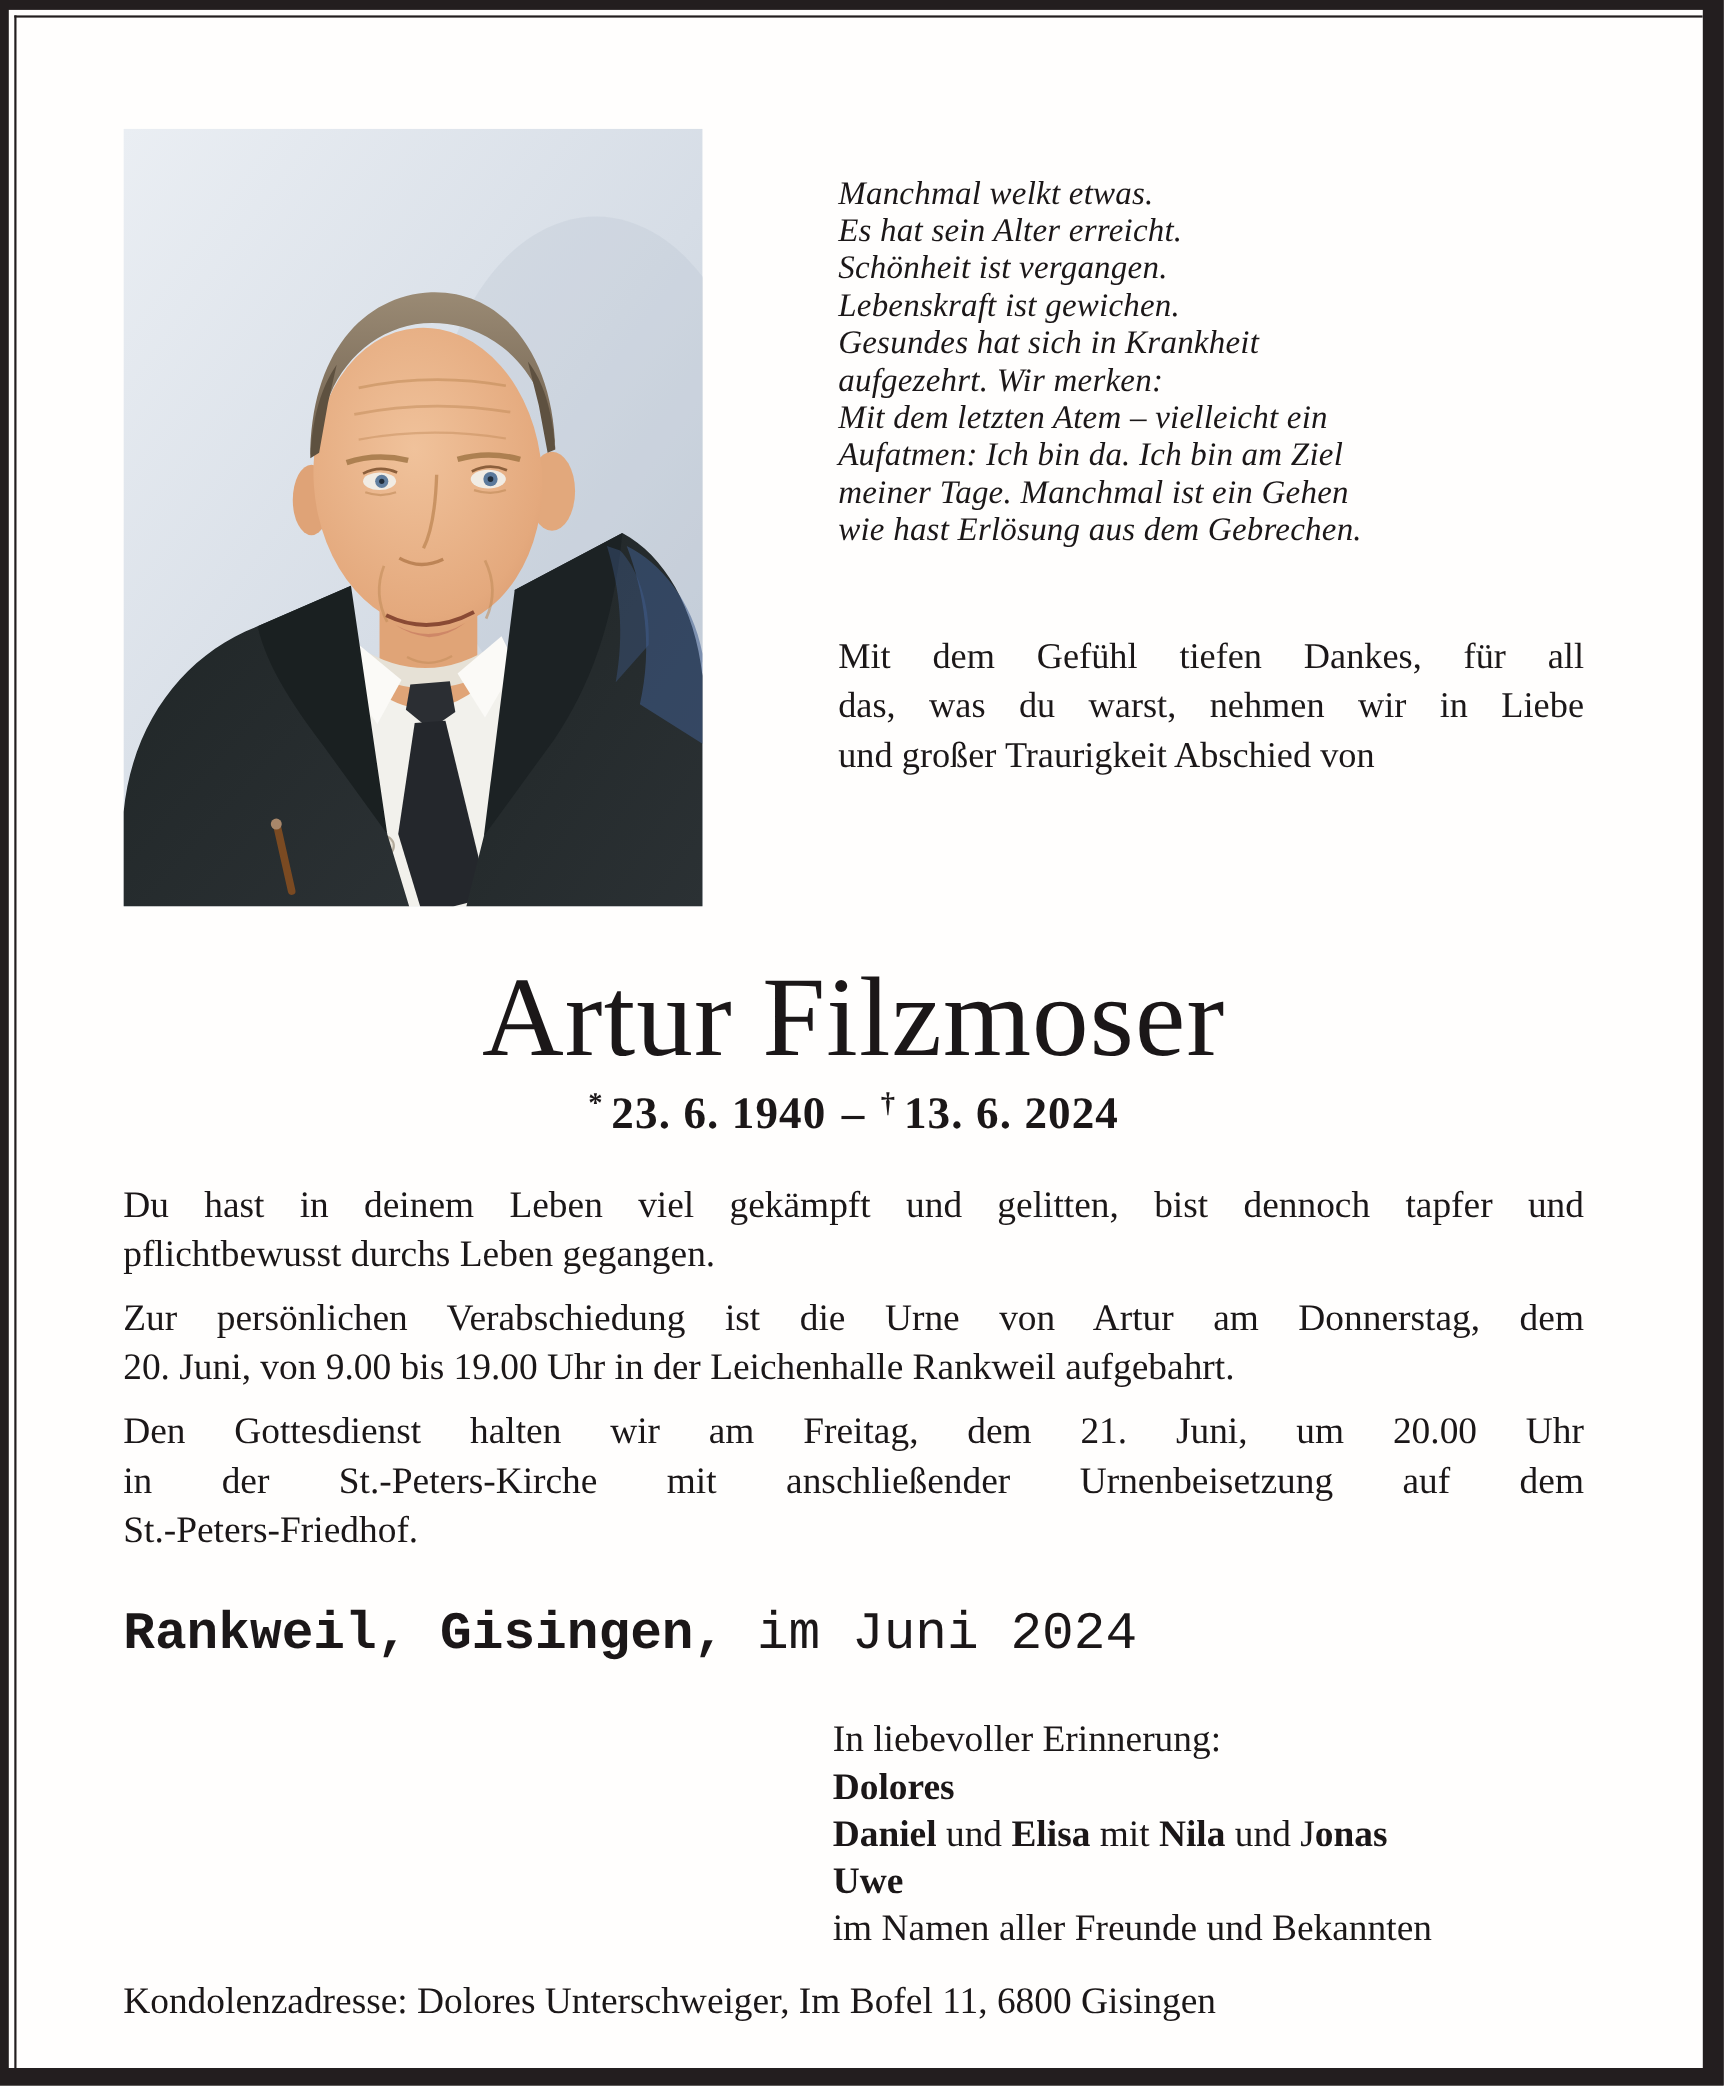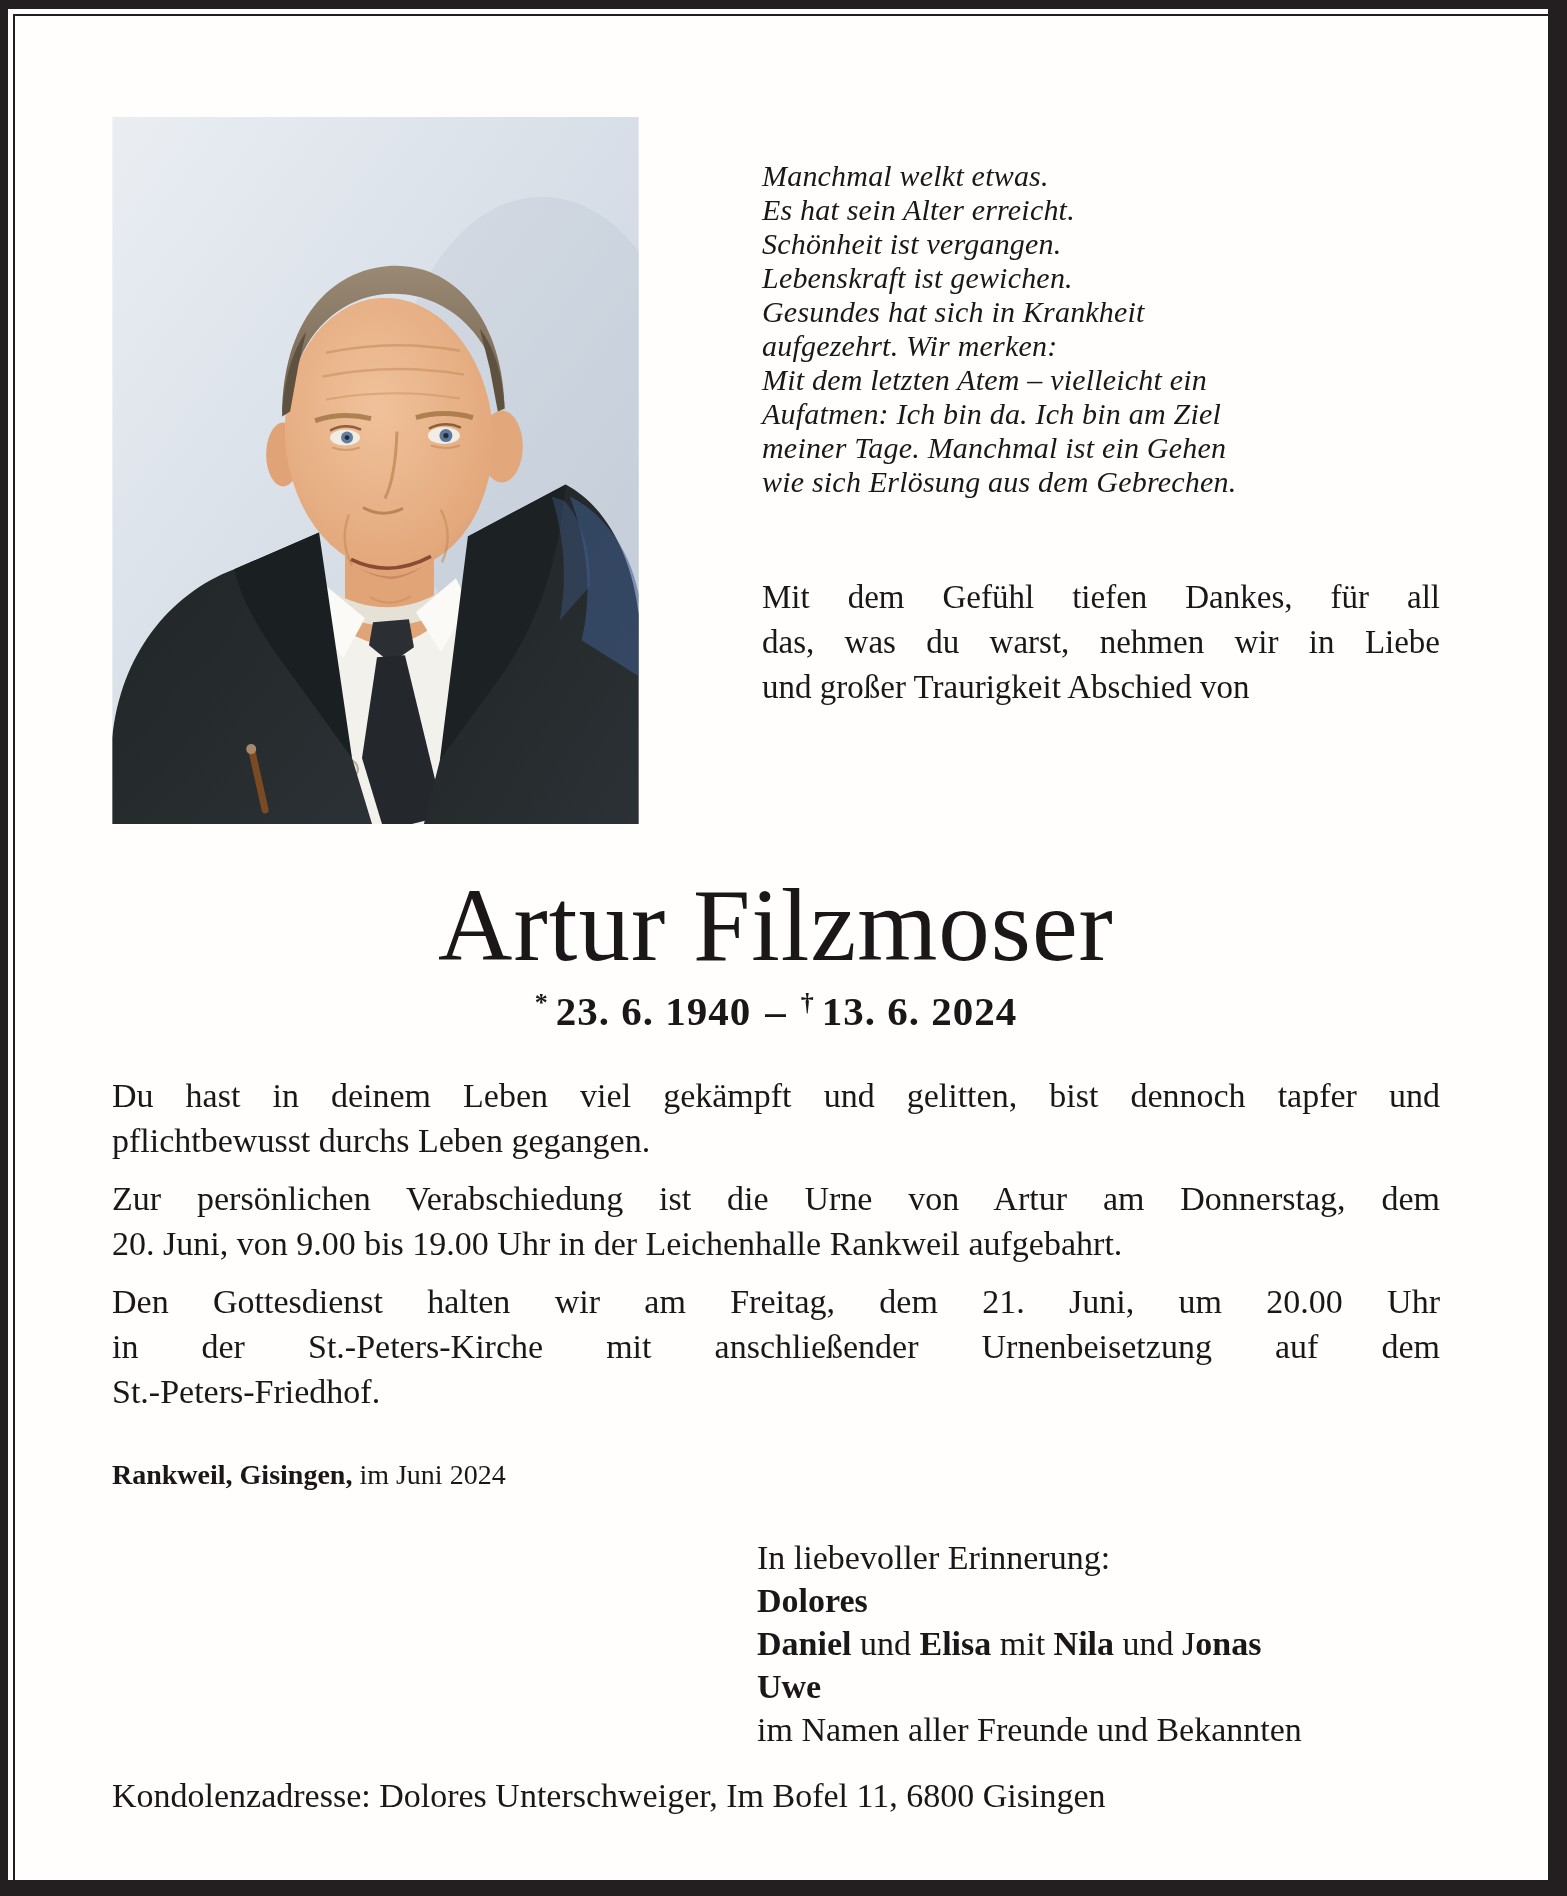--- a/index.html
+++ b/index.html
@@ -31,21 +31,21 @@
   .name{margin-top:46px;text-align:center;font-size:103px;line-height:1.08;letter-spacing:1px;}
   .dates{margin-top:6px;text-align:center;font-size:41px;font-weight:bold;letter-spacing:1px;}
   .dates .sym{font-size:26px;vertical-align:14px;margin-right:7px;}
   .dates .sep{margin:0 14px;}
 
   .paras{margin-top:38px;font-size:34px;line-height:45px;}
   .para{margin-top:13px;}
   .para:first-child{margin-top:0;}
   .para .line:not(:last-child){text-align:justify;text-align-last:justify;}
 
-  .cityline{margin-top:44px;font-size:28px;line-height:1.2;}
+  .cityline{margin-top:44px;font-size:48px;line-height:1.2;font-family:Liberation Mono, monospace;}
   .cityline .place{font-weight:bold;}
 
   .mourners{margin-left:645px;margin-top:44px;font-size:34px;line-height:43px;}
   .mourners .b{font-weight:bold;}
 
   .condolence{margin-top:26px;font-size:34px;}
 </style>
 </head>
 <body>
 
@@ -152,21 +152,21 @@
           <div class="poem">
               <div class="line">Manchmal welkt etwas.</div>
               <div class="line">Es hat sein Alter erreicht.</div>
               <div class="line">Schönheit ist vergangen.</div>
               <div class="line">Lebenskraft ist gewichen.</div>
               <div class="line">Gesundes hat sich in Krankheit</div>
               <div class="line">aufgezehrt. Wir merken:</div>
               <div class="line">Mit dem letzten Atem – vielleicht ein</div>
               <div class="line">Aufatmen: Ich bin da. Ich bin am Ziel</div>
               <div class="line">meiner Tage. Manchmal ist ein Gehen</div>
-              <div class="line">wie sich Erlösung aus dem Gebrechen.</div>
+              <div class="line">wie hast Erlösung aus dem Gebrechen.</div>
             </div>
           <div class="intro">
               <div class="line">Mit dem Gefühl tiefen Dankes, für all</div>
               <div class="line">das, was du warst, nehmen wir in Liebe</div>
               <div class="line">und großer Traurigkeit Abschied von</div>
             </div>
         </div>
       </div>
 
       <div class="name">Artur Filzmoser</div>

